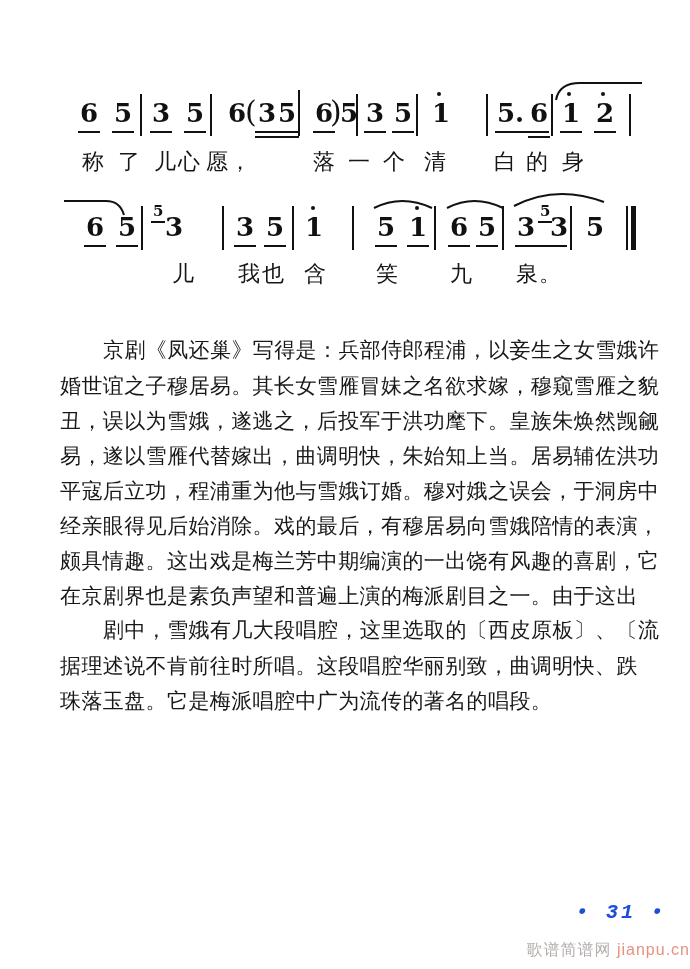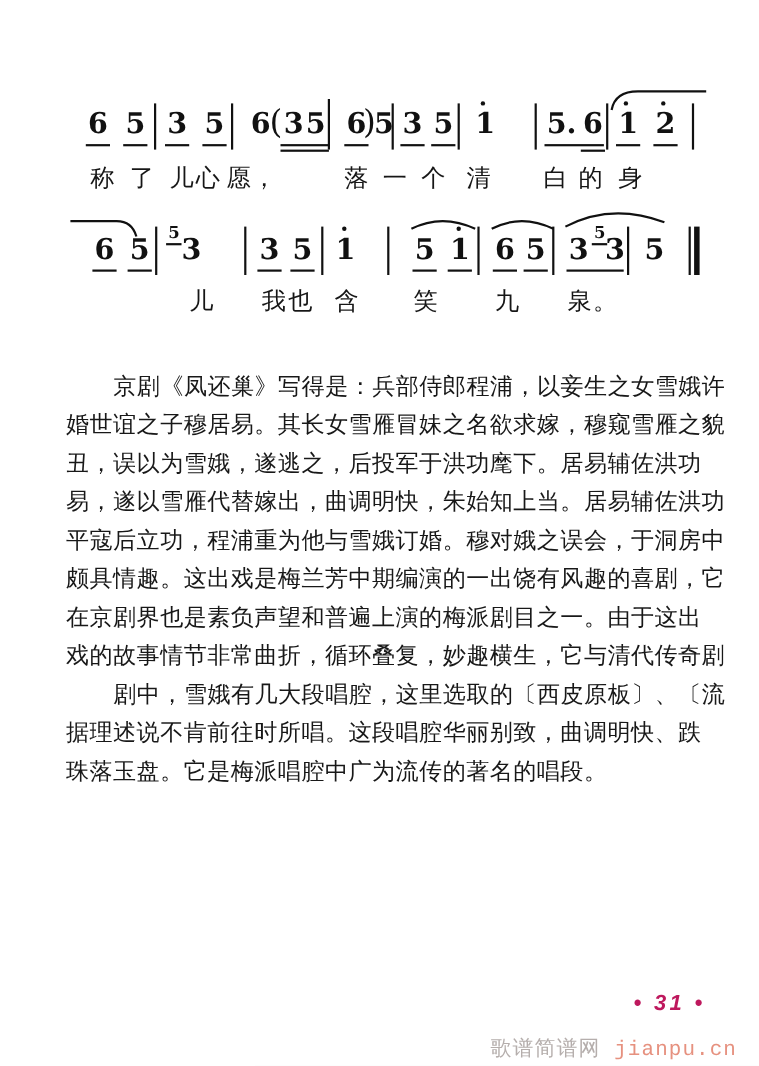--- a/index.html
+++ b/index.html
@@ -13,26 +13,26 @@
   .bl{position:absolute;width:2px;background:#111;}
   .blthick{position:absolute;width:5px;background:#111;}
   .ul{position:absolute;height:2px;background:#111;}
   .odot{position:absolute;width:4px;height:4px;border-radius:50%;background:#111;}
   .slur{position:absolute;}
   .lyr{position:absolute;font-size:22px;line-height:24px;color:#161616;letter-spacing:1px;white-space:nowrap;}
   
   .textblock{position:absolute;left:60px;top:334px;width:584px;font-size:21px;line-height:35px;
              letter-spacing:0.4px;color:#181818;}
   .tl{white-space:nowrap;}
-  .indent{text-indent:43px;}
+  .indent{text-indent:43px;font-family:Liberation Mono, monospace;}
   
-  .pagenum{position:absolute;left:576px;top:901px;font-family:Liberation Sans, sans-serif;font-style:italic;
-           font-weight:700;font-size:20px;letter-spacing:3px;color:#be185d;white-space:nowrap;}
-  .watermark{position:absolute;right:20px;top:940px;font-size:19px;letter-spacing:1px;white-space:nowrap;
-             font-family:Liberation Mono, monospace;}
+  .pagenum{position:absolute;left:576px;top:901px;font-family:Liberation Mono, monospace;font-style:italic;
+           font-weight:700;font-size:20px;letter-spacing:3px;color:#1d4ed8;white-space:nowrap;}
+  .watermark{position:absolute;right:0;top:940px;font-size:16px;letter-spacing:1px;white-space:nowrap;
+             font-family:Liberation Sans, sans-serif;}
 </style>
 </head>
 <body>
 
 <div class="page">
 
   <div class="sys">
 
     <span class="note" style="left:80px;top:100px">6</span>
     <span class="note" style="left:114px;top:100px">5</span>
@@ -154,26 +154,26 @@
     <span class="lyr" style="left:262px;top:262px">也</span>
     <span class="lyr" style="left:304px;top:262px">含</span>
     <span class="lyr" style="left:376px;top:262px">笑</span>
     <span class="lyr" style="left:450px;top:262px">九</span>
     <span class="lyr" style="left:516px;top:262px">泉。</span>
   </div>
 
   <div class="textblock">
     <div class="tl indent">京剧《凤还巢》写得是：兵部侍郎程浦，以妾生之女雪娥许</div>
     <div class="tl">婚世谊之子穆居易。其长女雪雁冒妹之名欲求嫁，穆窥雪雁之貌</div>
-    <div class="tl">丑，误以为雪娥，遂逃之，后投军于洪功麾下。居易辅佐洪功</div>
+    <div class="tl">丑，误以为雪娥，遂逃之，后投军于洪功麾下。皇族朱焕然觊觎</div>
     <div class="tl">易，遂以雪雁代替嫁出，曲调明快，朱始知上当。居易辅佐洪功</div>
     <div class="tl">平寇后立功，程浦重为他与雪娥订婚。穆对娥之误会，于洞房中</div>
+    <div class="tl">经亲眼得见后始消除。戏的最后，有穆居易向雪娥陪情的表演，</div>
     <div class="tl">颇具情趣。这出戏是梅兰芳中期编演的一出饶有风趣的喜剧，它</div>
     <div class="tl">在京剧界也是素负声望和普遍上演的梅派剧目之一。由于这出</div>
-    <div class="tl">戏的故事情节非常曲折，循环叠复，妙趣横生，它与清代传奇剧</div>
     <div class="tl indent">剧中，雪娥有几大段唱腔，这里选取的〔西皮原板〕、〔流</div>
     <div class="tl">据理述说不肯前往时所唱。这段唱腔华丽别致，曲调明快、跌</div>
     <div class="tl">珠落玉盘。它是梅派唱腔中广为流传的著名的唱段。</div>
   </div>
 
   <div class="pagenum">• 31 •</div>
   <div class="watermark">
     <span id="wm-name" style="color: rgb(181, 174, 172);">歌谱简谱网</span>
     <span> </span>
     <span id="wm-url" style="color: rgb(230, 145, 127);">jianpu.cn</span>

